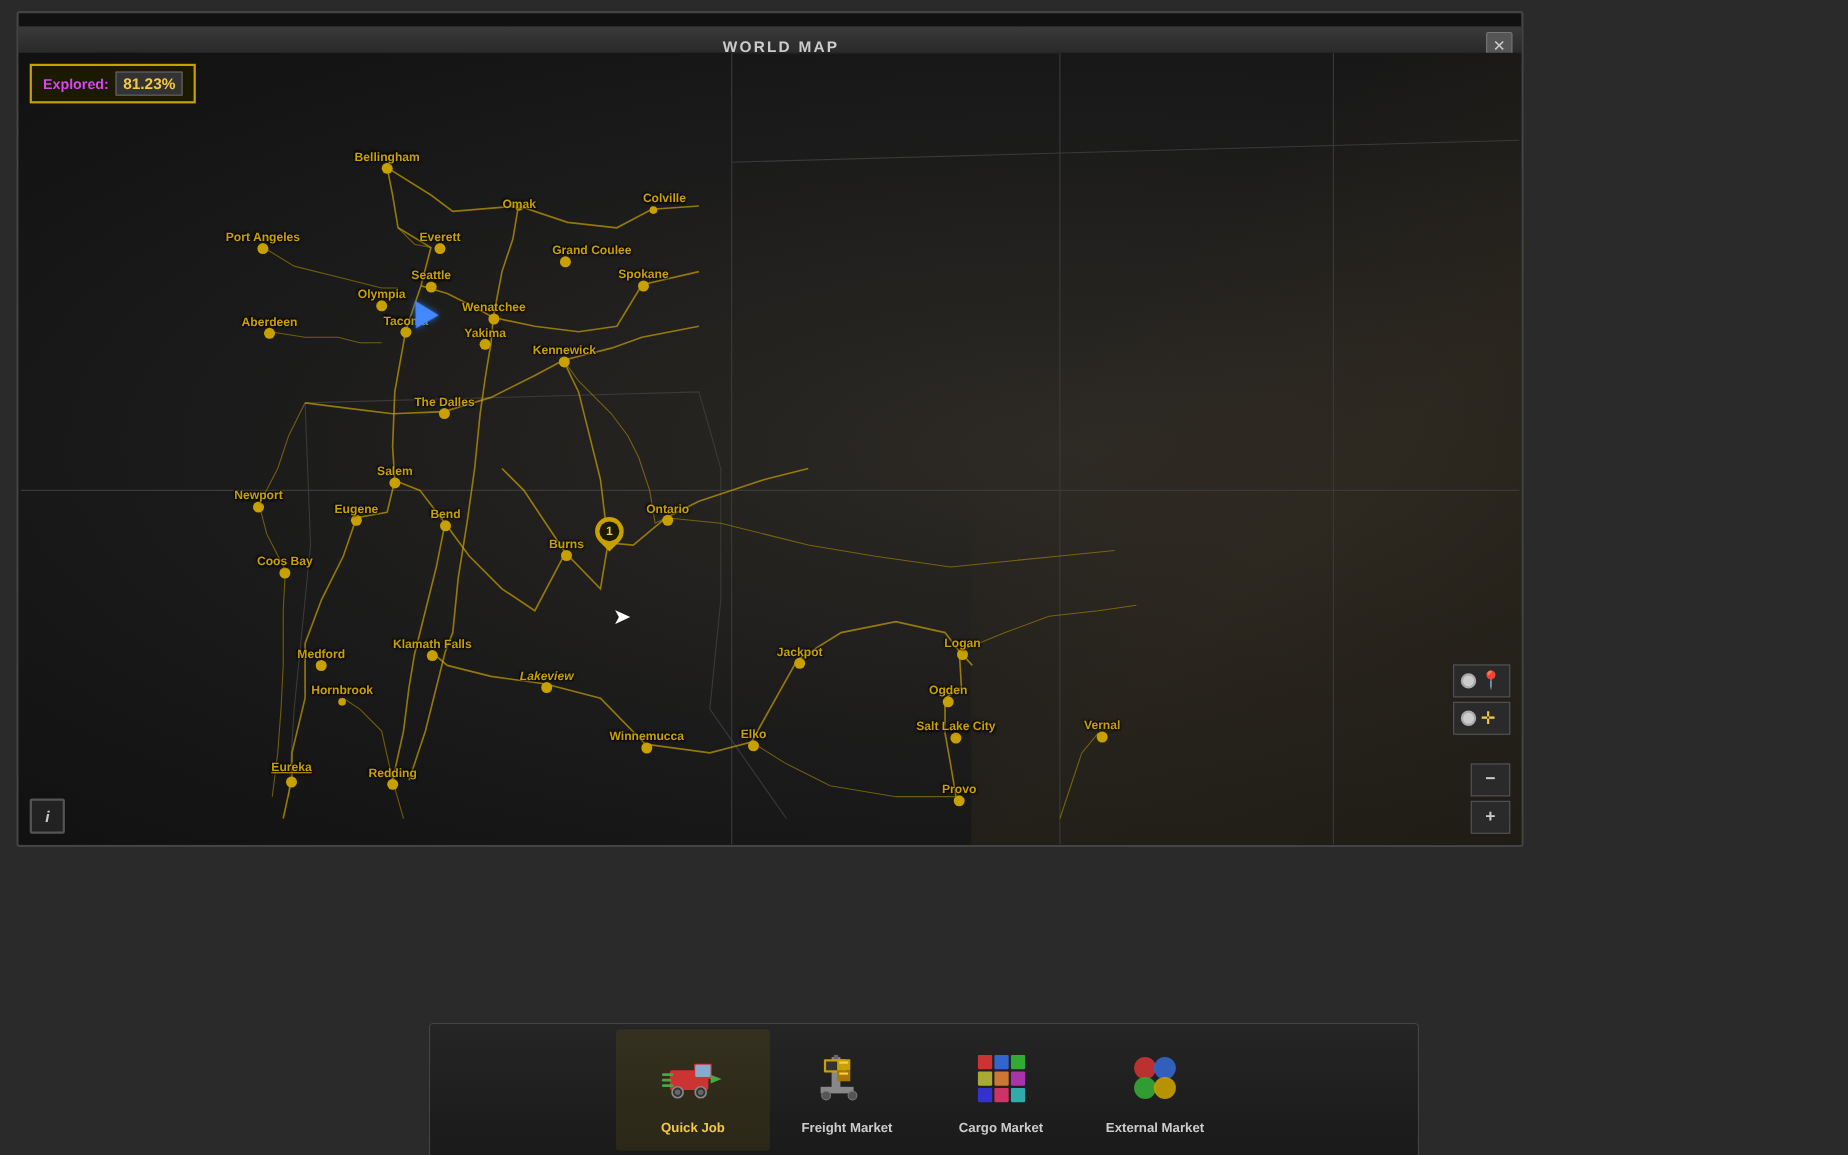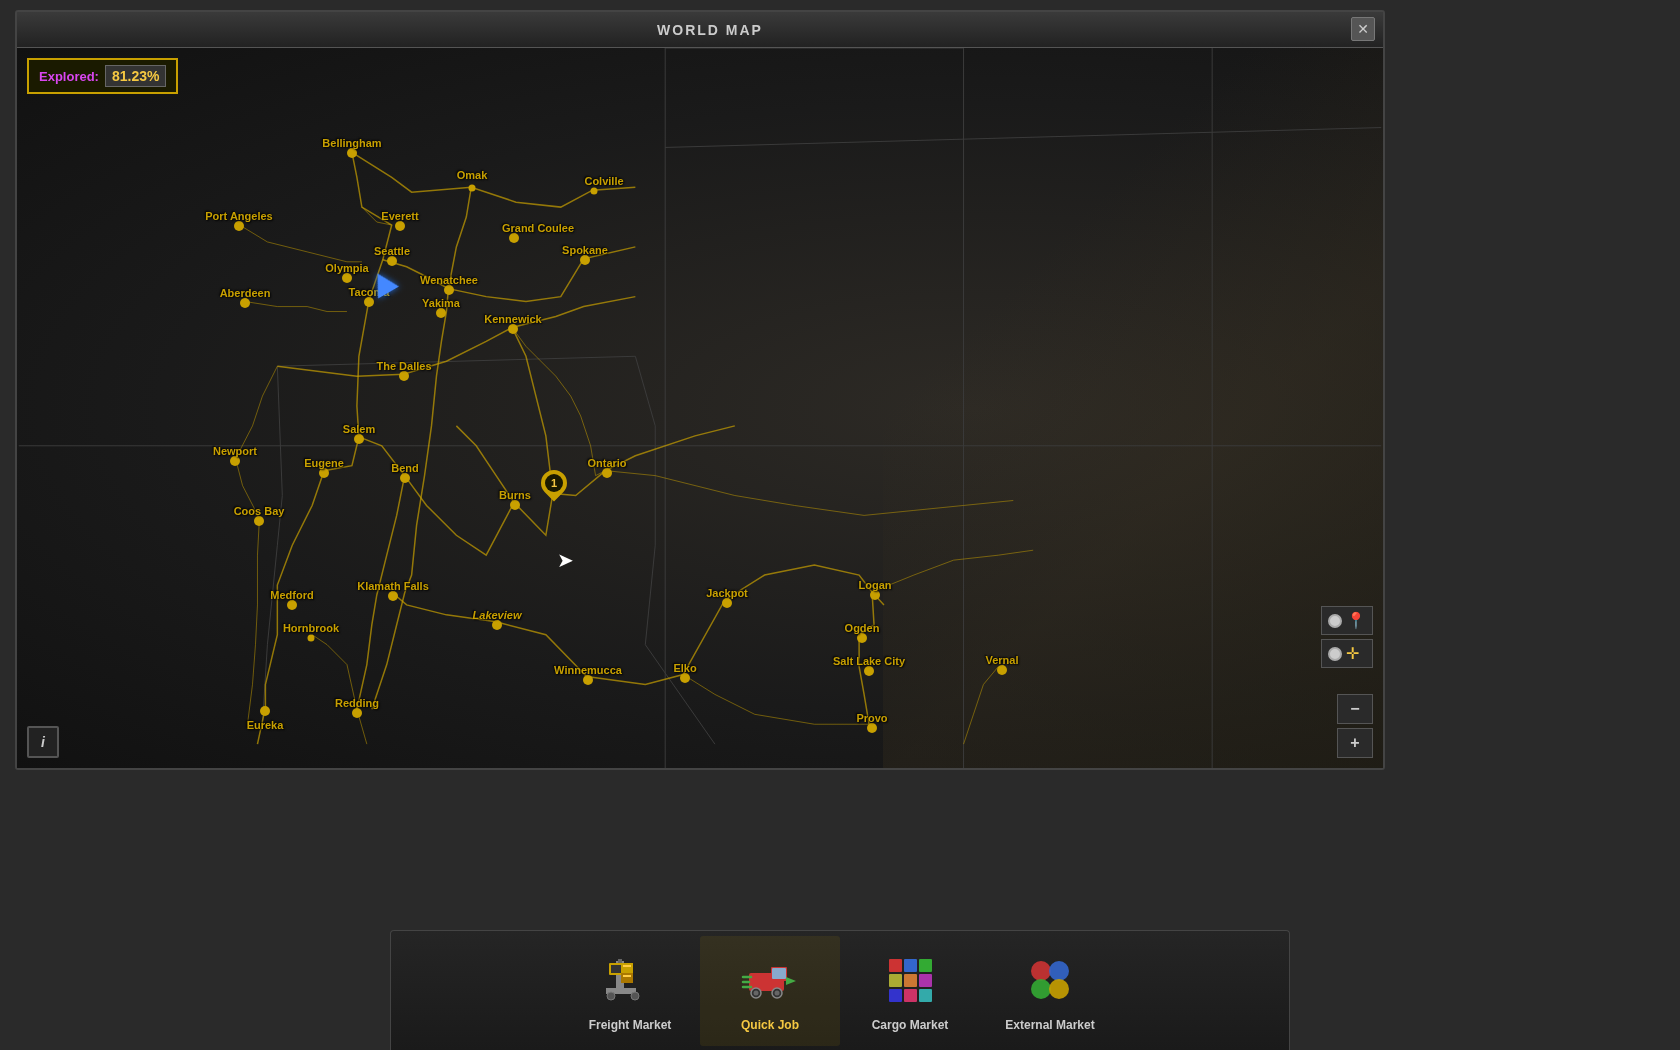--- a/index.html
+++ b/index.html
@@ -26,21 +26,21 @@
       top: 10px;
       width: 1370px;
       height: 760px;
       background: #111;
       border: 2px solid #444;
       border-radius: 3px;
     }
 
     .map-title-bar {
       position: absolute;
-      top: 0;
+      top: 12px;
       left: 0;
       right: 0;
       height: 36px;
       background: linear-gradient(180deg, #3a3a3a 0%, #222 100%);
       display: flex;
       align-items: center;
       justify-content: center;
       border-bottom: 1px solid #555;
       padding-left: 20px;
     }
@@ -406,21 +406,21 @@
 
     <div class="explored-badge">
       <span class="explored-label">Explored:</span>
       <span class="explored-value">81.23%</span>
     </div>
 
     <div id="cities-container">
         <div class="city-dot" style="left: 335px; top: 105px;"></div>
         <div class="city-label" style="left: 335px; top: 89px;">Bellingham</div>
         <div class="city-dot small" style="left: 455px; top: 140px;"></div>
-        <div class="city-label" style="left: 455px; top: 121px;">Omak</div>
+        <div class="city-label" style="left: 455px; top: 132px;">Omak</div>
         <div class="city-dot small" style="left: 577px; top: 143px;"></div>
         <div class="city-label" style="left: 587px; top: 127px;">Colville</div>
         <div class="city-dot" style="left: 222px; top: 178px;"></div>
         <div class="city-label" style="left: 222px; top: 162px;">Port Angeles</div>
         <div class="city-dot" style="left: 383px; top: 178px;"></div>
         <div class="city-label" style="left: 383px; top: 162px;">Everett</div>
         <div class="city-dot" style="left: 497px; top: 190px;"></div>
         <div class="city-label" style="left: 497px; top: 174px; padding-left: 48px;">Grand Coulee</div>
         <div class="city-dot" style="left: 568px; top: 212px;"></div>
         <div class="city-label" style="left: 568px; top: 196px;">Spokane</div>
@@ -464,21 +464,21 @@
         <div class="city-label" style="left: 294px; top: 574px;">Hornbrook</div>
         <div class="city-dot" style="left: 710px; top: 555px;"></div>
         <div class="city-label" style="left: 710px; top: 539px;">Jackpot</div>
         <div class="city-dot" style="left: 858px; top: 547px;"></div>
         <div class="city-label" style="left: 858px; top: 531px;">Logan</div>
         <div class="city-dot" style="left: 845px; top: 590px;"></div>
         <div class="city-label" style="left: 845px; top: 574px;">Ogden</div>
         <div class="city-dot" style="left: 852px; top: 623px;"></div>
         <div class="city-label" style="left: 852px; top: 607px;">Salt Lake City</div>
         <div class="city-dot" style="left: 248px; top: 663px;"></div>
-        <div class="city-label" style="left: 248px; top: 671px;">Eureka</div>
+        <div class="city-label" style="left: 248px; top: 644px; text-decoration: underline;">Eureka</div>
         <div class="city-dot" style="left: 340px; top: 665px;"></div>
         <div class="city-label" style="left: 340px; top: 649px;">Redding</div>
         <div class="city-dot" style="left: 571px; top: 632px;"></div>
         <div class="city-label" style="left: 571px; top: 616px;">Winnemucca</div>
         <div class="city-dot" style="left: 668px; top: 630px;"></div>
         <div class="city-label" style="left: 668px; top: 614px;">Elko</div>
         <div class="city-dot" style="left: 985px; top: 622px;"></div>
         <div class="city-label" style="left: 985px; top: 606px;">Vernal</div>
         <div class="city-dot" style="left: 855px; top: 680px;"></div>
         <div class="city-label" style="left: 855px; top: 664px;">Provo</div>
@@ -509,61 +509,61 @@
 
     <div class="zoom-controls">
       <div class="zoom-btn">−</div>
       <div class="zoom-btn">+</div>
     </div>
   </div>
 </div>
 
 <div class="bottom-nav">
 
+  <div class="nav-item active">
+    <div class="nav-icon-wrapper">
+      <svg class="icon-svg" viewBox="0 0 58 58">
+
+        <rect x="8" y="22" width="35" height="18" rx="2" fill="#cc3333"></rect>
+        <rect x="30" y="16" width="16" height="14" rx="1" fill="#cc3333"></rect>
+        <rect x="31" y="17" width="14" height="11" rx="1" fill="#88aacc"></rect>
+        <circle cx="15" cy="42" r="5" fill="#333" stroke="#888" stroke-width="1.5"></circle>
+        <circle cx="15" cy="42" r="2.5" fill="#666"></circle>
+        <circle cx="36" cy="42" r="5" fill="#333" stroke="#888" stroke-width="1.5"></circle>
+        <circle cx="36" cy="42" r="2.5" fill="#666"></circle>
+
+        <line x1="2" y1="26" x2="10" y2="26" stroke="#44aa44" stroke-width="2.5" stroke-linecap="round"></line>
+        <line x1="2" y1="31" x2="8" y2="31" stroke="#44aa44" stroke-width="2.5" stroke-linecap="round"></line>
+        <line x1="2" y1="36" x2="10" y2="36" stroke="#44aa44" stroke-width="2.5" stroke-linecap="round"></line>
+
+        <polygon points="45,26 55,30 45,34" fill="#44aa44"></polygon>
+      </svg>
+    </div>
+    <span class="nav-label">Quick Job</span>
+  </div>
+
   <div class="nav-item">
     <div class="nav-icon-wrapper">
       <svg class="icon-svg" viewBox="0 0 58 58">
 
         <rect x="15" y="10" width="8" height="30" fill="#888"></rect>
         <rect x="5" y="37" width="30" height="6" fill="#888"></rect>
         <rect x="17" y="8" width="4" height="4" fill="#666"></rect>
         <rect x="8" y="12" width="20" height="12" rx="1" fill="#c8a000"></rect>
         <rect x="10" y="14" width="16" height="8" fill="#333"></rect>
 
         <rect x="20" y="22" width="12" height="10" fill="#aa7700"></rect>
         <rect x="20" y="12" width="12" height="10" fill="#c8a000"></rect>
         <rect x="22" y="24" width="8" height="2" fill="#ffcc44"></rect>
         <rect x="22" y="14" width="8" height="2" fill="#ffcc44"></rect>
         <circle cx="10" cy="45" r="4" fill="#555" stroke="#777" stroke-width="1"></circle>
         <circle cx="34" cy="45" r="4" fill="#555" stroke="#777" stroke-width="1"></circle>
       </svg>
     </div>
     <span class="nav-label">Freight Market</span>
-  </div>
-
-  <div class="nav-item active">
-    <div class="nav-icon-wrapper">
-      <svg class="icon-svg" viewBox="0 0 58 58">
-
-        <rect x="8" y="22" width="35" height="18" rx="2" fill="#cc3333"></rect>
-        <rect x="30" y="16" width="16" height="14" rx="1" fill="#cc3333"></rect>
-        <rect x="31" y="17" width="14" height="11" rx="1" fill="#88aacc"></rect>
-        <circle cx="15" cy="42" r="5" fill="#333" stroke="#888" stroke-width="1.5"></circle>
-        <circle cx="15" cy="42" r="2.5" fill="#666"></circle>
-        <circle cx="36" cy="42" r="5" fill="#333" stroke="#888" stroke-width="1.5"></circle>
-        <circle cx="36" cy="42" r="2.5" fill="#666"></circle>
-
-        <line x1="2" y1="26" x2="10" y2="26" stroke="#44aa44" stroke-width="2.5" stroke-linecap="round"></line>
-        <line x1="2" y1="31" x2="8" y2="31" stroke="#44aa44" stroke-width="2.5" stroke-linecap="round"></line>
-        <line x1="2" y1="36" x2="10" y2="36" stroke="#44aa44" stroke-width="2.5" stroke-linecap="round"></line>
-
-        <polygon points="45,26 55,30 45,34" fill="#44aa44"></polygon>
-      </svg>
-    </div>
-    <span class="nav-label">Quick Job</span>
   </div>
 
   <div class="nav-item">
     <div class="nav-icon-wrapper">
       <svg class="icon-svg" viewBox="0 0 58 58">
 
         <rect x="8" y="8" width="13" height="13" fill="#cc3333" rx="1"></rect>
         <rect x="23" y="8" width="13" height="13" fill="#3366cc" rx="1"></rect>
         <rect x="38" y="8" width="13" height="13" fill="#33aa33" rx="1"></rect>
         <rect x="8" y="23" width="13" height="13" fill="#aaaa33" rx="1"></rect>

